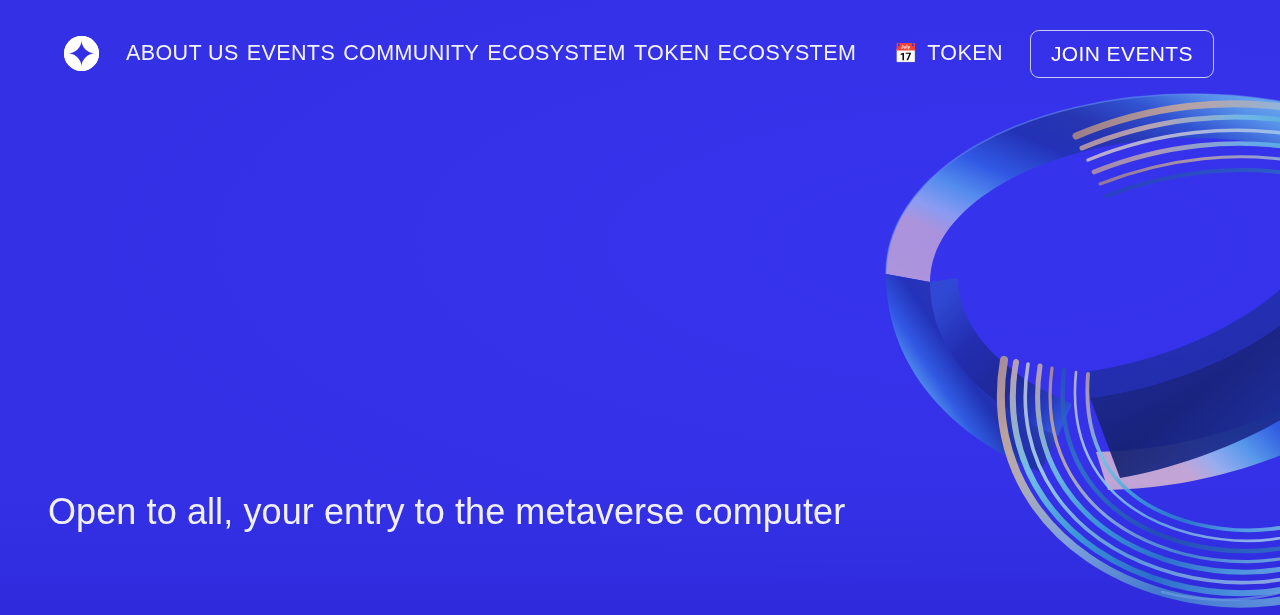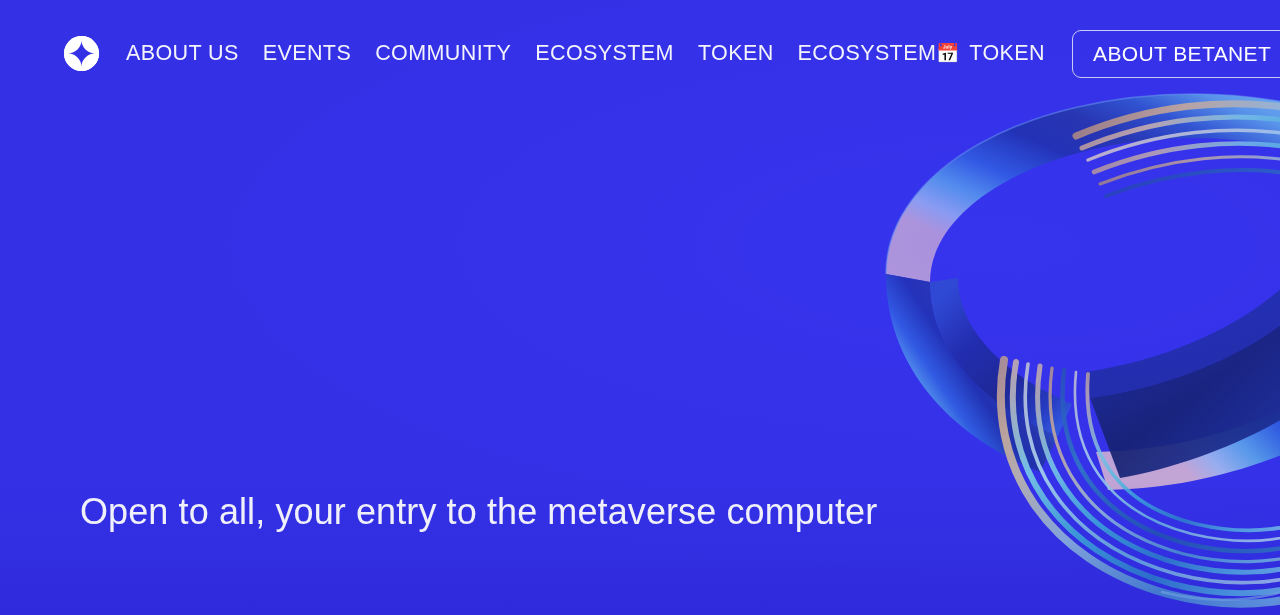--- a/index.html
+++ b/index.html
@@ -52,21 +52,21 @@
     flex:0 0 35px;
     border-radius:50%;
     background:#FFFFFF;
     position:relative;
     display:block;
   }
   .logo svg { position:absolute; inset:0; width:35px; height:35px; }
 
   .nav {
     display:flex; align-items:center;
-    gap:24px;
+    gap:8px;
     margin-left:27px;
   }
   .nav-link {
     color:#F3F3FB;
     font-size:21.5px;
     letter-spacing:0.4px;
     font-weight:400;
     white-space:nowrap;
     text-decoration:none;
     line-height:1;
@@ -106,21 +106,21 @@
     letter-spacing:0.4px;
     padding:12px 20px 13px;
     line-height:1;
     white-space:nowrap;
     cursor:pointer;
   }
 
   
   .hero {
     position:absolute;
-    left:80px;
+    left:48px;
     top:398px;
     z-index:10;
   }
 
   .headline {
     display:flex;
     align-items:center;
     color:#FFFFFF;
     font-family:"DejaVu Sans Mono", monospace;
     font-size:60px;
@@ -365,21 +365,21 @@
       <a class="nav-link">ECOSYSTEM</a>
       <a class="nav-link">TOKEN</a>
       <a class="nav-link">ECOSYSTEM</a>
     </nav>
 
     <div class="header-right">
       <a class="events">
         <span class="cal-emoji">📅</span>
         <span>TOKEN</span>
       </a>
-      <button class="join-btn">ABOUT BETANET</button>
+      <button class="join-btn">JOIN EVENTS</button>
     </div>
   </div>
 
   <div class="hero">
     <h1 class="headline">
       <span class="headline-word">Connect</span>
       <span class="headline-sep">✦</span>
       <span class="headline-word">Create</span>
       <span class="headline-sep">✦</span>
       <span class="headline-word">Contribute</span>

